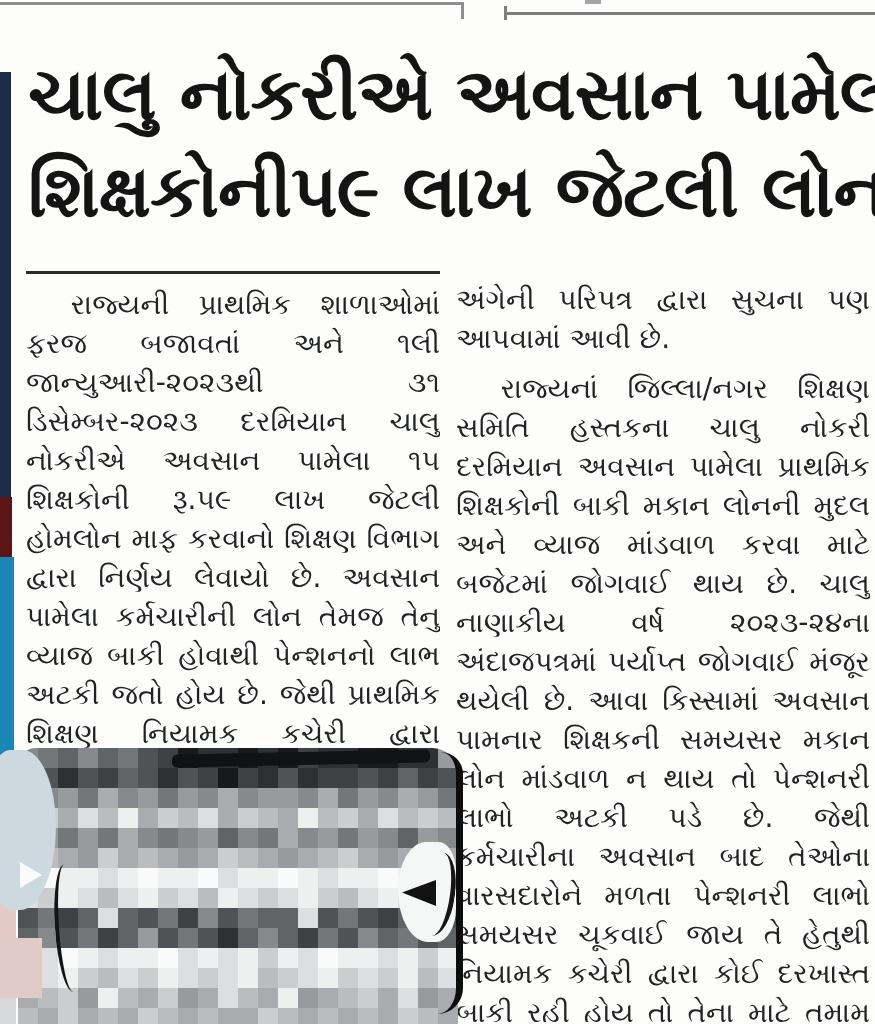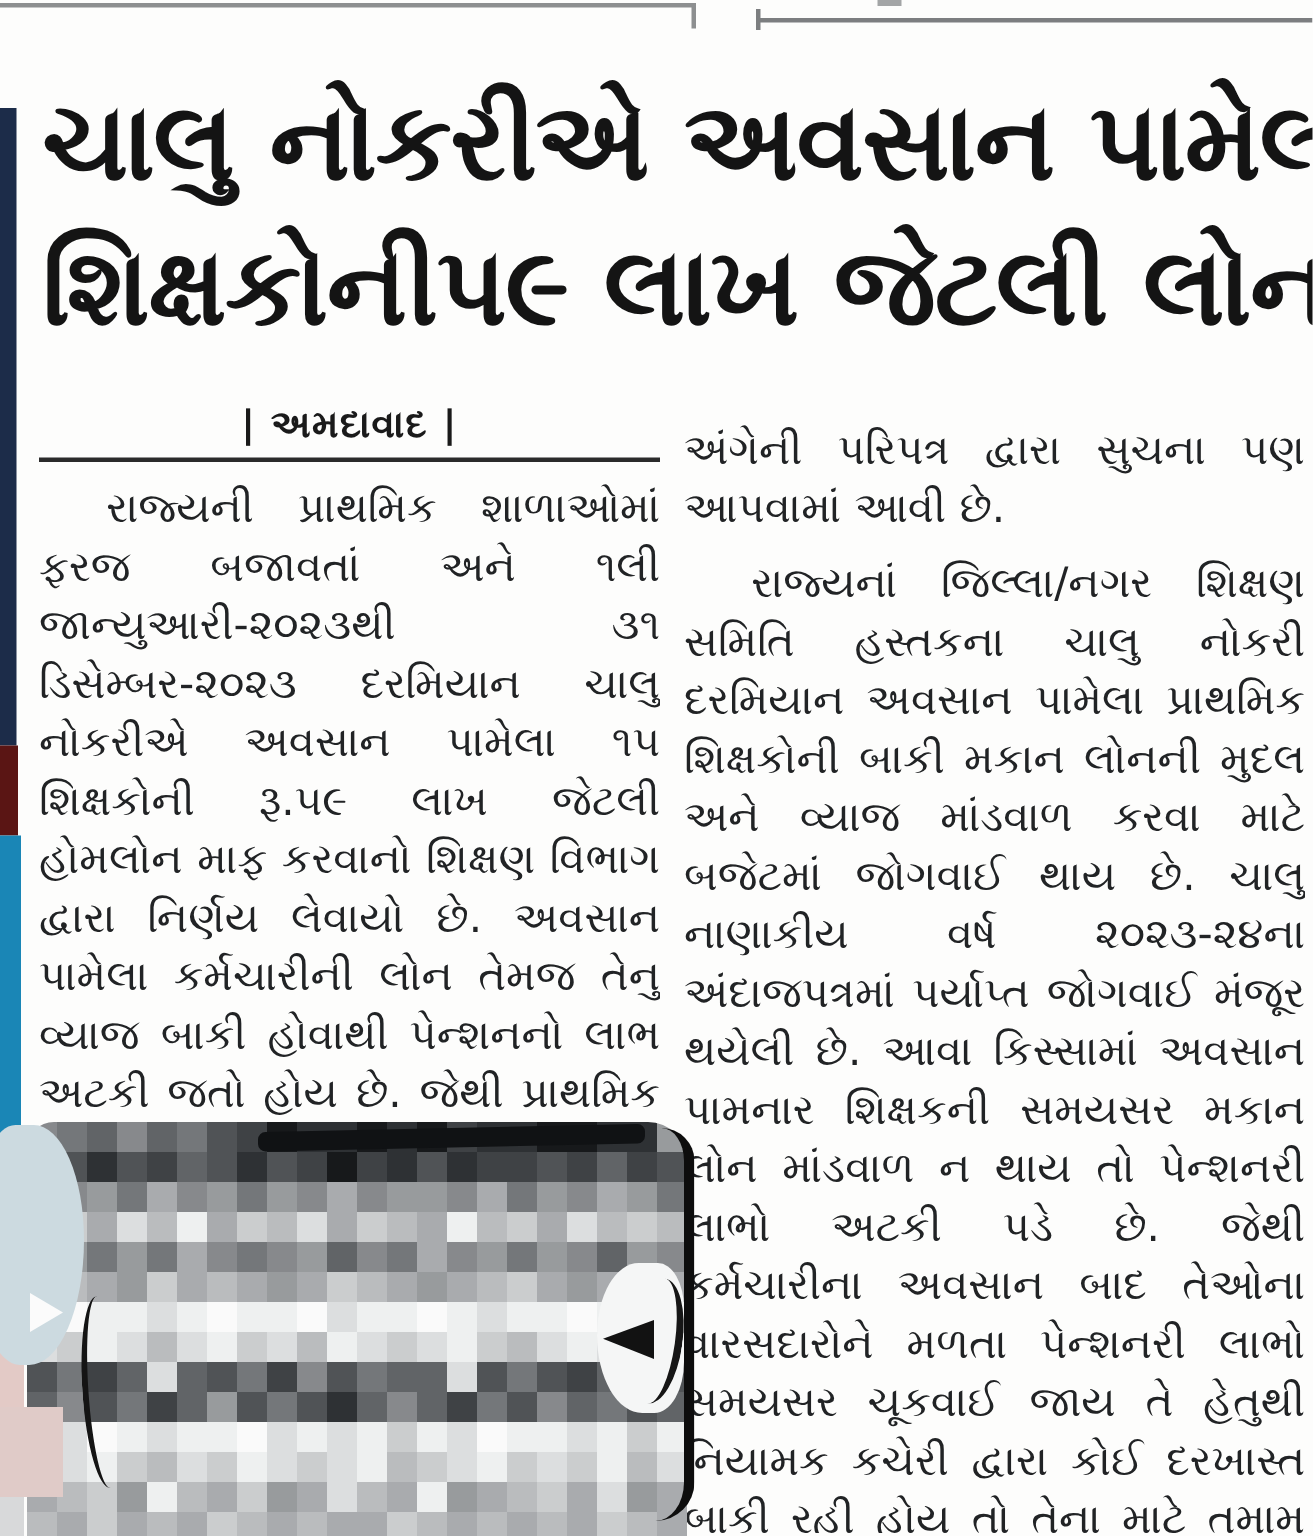--- a/index.html
+++ b/index.html
@@ -103,21 +103,20 @@
       <div class="strip-seg" style="top: 557px; height: 225px; width: 14px; background: rgb(26, 134, 182);"></div>
       <div class="strip-seg" style="top: 782px; height: 46px; width: 14px; background: rgb(45, 77, 120);"></div>
       <div class="strip-seg" style="top: 828px; height: 34px; width: 14px; background: rgb(195, 39, 31);"></div>
       <div class="strip-seg" style="top: 862px; height: 84px; width: 16px; background: rgb(227, 202, 198);"></div>
       <div class="strip-seg" style="top: 946px; height: 78px; width: 16px; background: rgb(216, 217, 218);"></div>
     </div>
 
   <h1 class="headline"><span>ચાલુ નોકરીએ અવસાન પામેલ ૧૫</span><br><span>શિક્ષકોનીપ૯ લાખ જેટલી લોન માફ</span></h1>
 
   <div class="col left">
-    <div class="dateline">| અમદાવાદ |</div>
     <hr class="dateline-rule">
     <p class="body indent">રાજ્યની પ્રાથમિક શાળાઓમાં ફરજ બજાવતાં અને ૧લી જાન્યુઆરી-૨૦૨૩થી ૩૧ ડિસેમ્બર-૨૦૨૩ દરમિયાન ચાલુ નોકરીએ અવસાન પામેલા ૧૫ શિક્ષકોની રૂ.૫૯ લાખ જેટલી હોમલોન માફ કરવાનો શિક્ષણ વિભાગ દ્વારા નિર્ણય લેવાયો છે. અવસાન પામેલા કર્મચારીની લોન તેમજ તેનુ વ્યાજ બાકી હોવાથી પેન્શનનો લાભ અટકી જતો હોય છે. જેથી પ્રાથમિક શિક્ષણ નિયામક કચેરી દ્વારા જિલ્લાઓમાથી દરખાસ્ત મગાવવામાં આવી હતી તેમજ આ</p>
   </div>
 
   <div class="col right">
     <p class="body">અંગેની પરિપત્ર દ્વારા સુચના પણ આપવામાં આવી છે.</p>
     <p class="body indent">રાજ્યનાં જિલ્લા/નગર શિક્ષણ સમિતિ હસ્તકના ચાલુ નોકરી દરમિયાન અવસાન પામેલા પ્રાથમિક શિક્ષકોની બાકી મકાન લોનની મુદલ અને વ્યાજ માંડવાળ કરવા માટે બજેટમાં જોગવાઈ થાય છે. ચાલુ નાણાકીય વર્ષ ૨૦૨૩-૨૪ના અંદાજપત્રમાં પર્યાપ્ત જોગવાઈ મંજૂર થયેલી છે. આવા કિસ્સામાં અવસાન પામનાર શિક્ષકની સમયસર મકાન લોન માંડવાળ ન થાય તો પેન્શનરી લાભો અટકી પડે છે. જેથી કર્મચારીના અવસાન બાદ તેઓના વારસદારોને મળતા પેન્શનરી લાભો સમયસર ચૂકવાઈ જાય તે હેતુથી નિયામક કચેરી દ્વારા કોઈ દરખાસ્ત બાકી રહી હોય તો તેના માટે તમામ જિલ્લાના શિક્ષણના અધિકારીઓને સૂચના આપી છે.</p>
   </div>
 
   <div class="mosaic">

